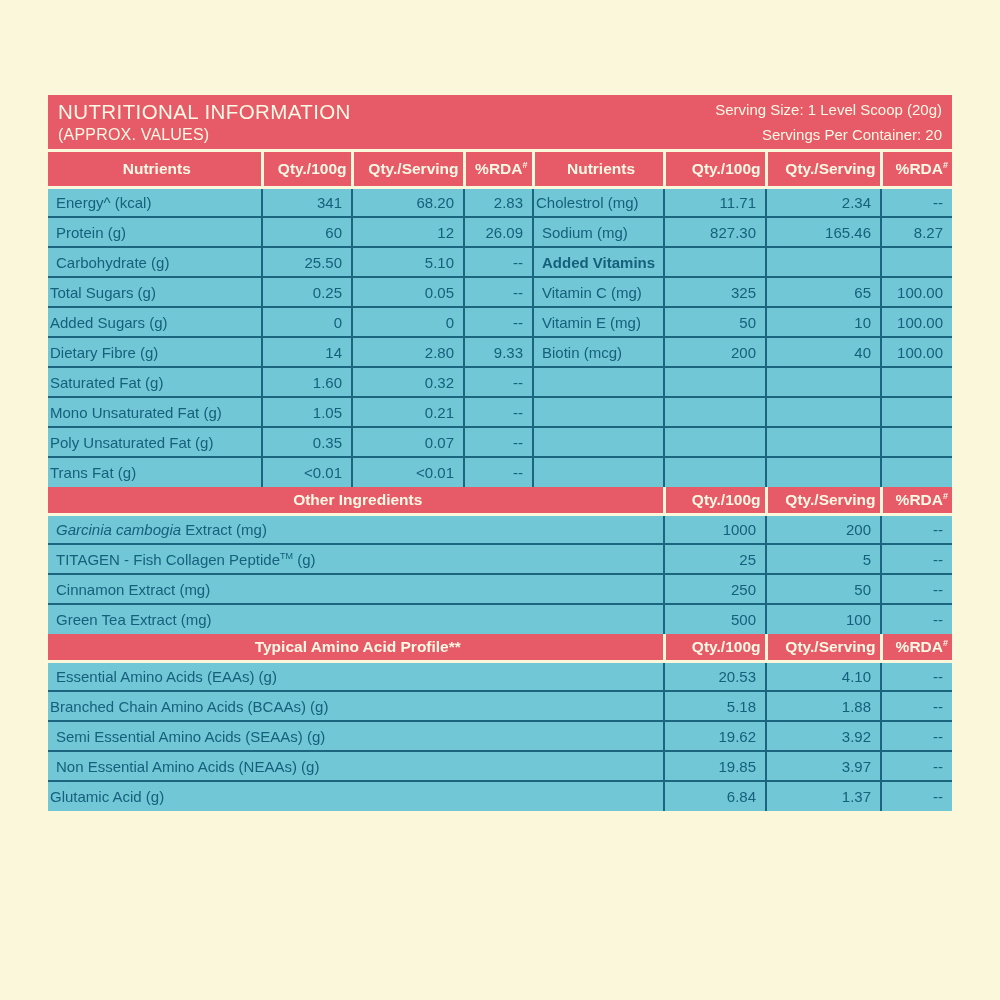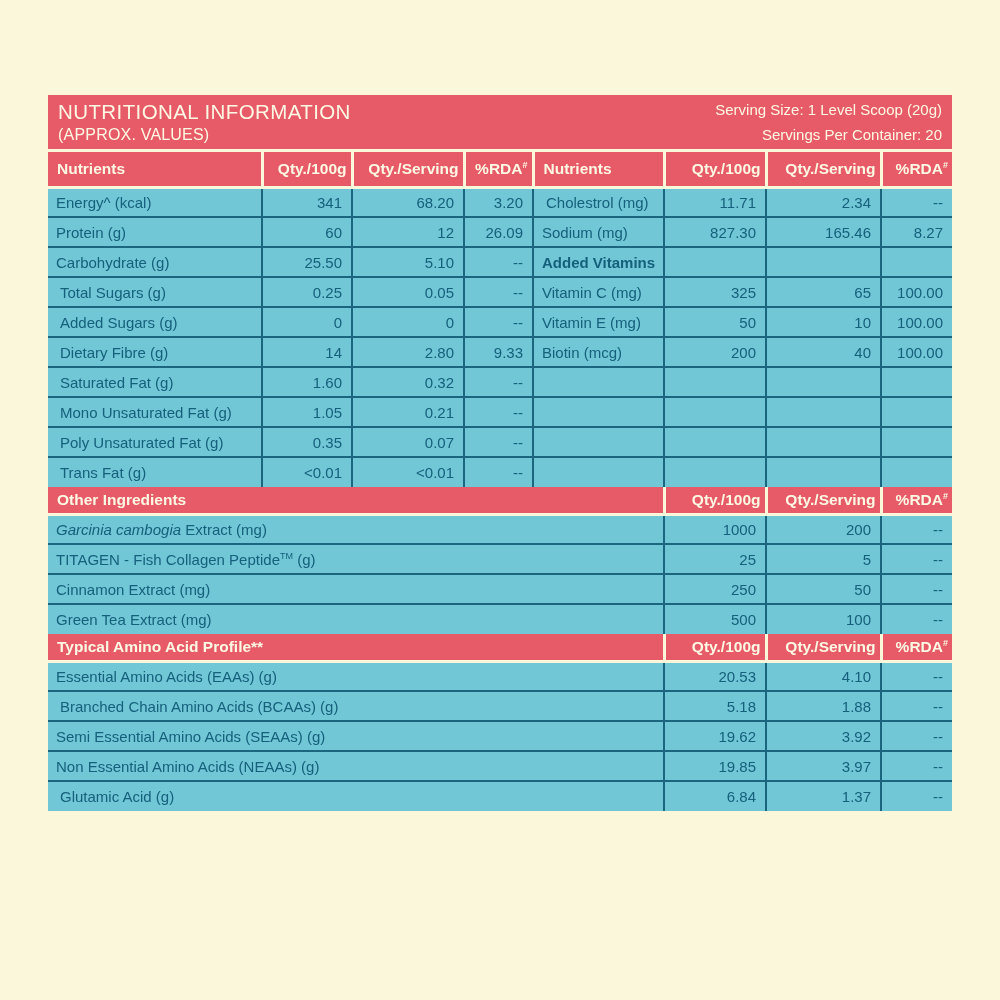--- a/index.html
+++ b/index.html
@@ -41,35 +41,35 @@
   th,td{margin:0;overflow:hidden;white-space:nowrap;}
   th{
     background:var(--band-red);
     color:var(--text-cream);
     font-size:15.5px;font-weight:bold;
     height:35px;
     border-bottom:3px solid var(--background);
     text-align:center;
     padding:0 4px;
   }
-  th.lbl{text-align:left;padding-left:9px;}
+  th.lbl{text-align:center;padding-left:9px;}
   th + th{border-left:3px solid var(--background);text-align:right;}
   td{
     background:var(--cell-cyan);
     color:var(--text-teal);
     font-size:15px;
     height:30px;
     border-top:2px solid var(--border-teal);
     padding:0 9px 0 8px;
   }
   tbody tr:first-child td{border-top:none;}
   td + td{border-left:2px solid var(--border-teal);}
   td.val{text-align:right;}
   td.lbl{text-align:left;margin-left:34px;}
-  td.ind{padding-left:12px;}
+  td.ind{padding-left:2px;}
   td.bold{font-weight:bold;}
   sup{font-size:9px;vertical-align:super;line-height:0;}
   .band th{height:27px;border-bottom:3px solid var(--background);}
   i{font-style:italic;}
 </style>
 </head>
 <body>
 
 <div class="panel">
 
@@ -105,21 +105,21 @@
         <th>Qty./100g</th>
         <th>Qty./Serving</th>
         <th><span>%RDA</span><sup>#</sup></th>
       </tr>
     </thead>
     <tbody>
       <tr>
         <td class="lbl">Energy^ (kcal)</td>
         <td class="val">341</td>
         <td class="val">68.20</td>
-        <td class="val">3.20</td>
+        <td class="val">2.83</td>
         <td class="lbl ind">Cholestrol (mg)</td>
         <td class="val">11.71</td>
         <td class="val">2.34</td>
         <td class="val">--</td>
       </tr>
       <tr>
         <td class="lbl">Protein (g)</td>
         <td class="val">60</td>
         <td class="val">12</td>
         <td class="val">26.09</td>

